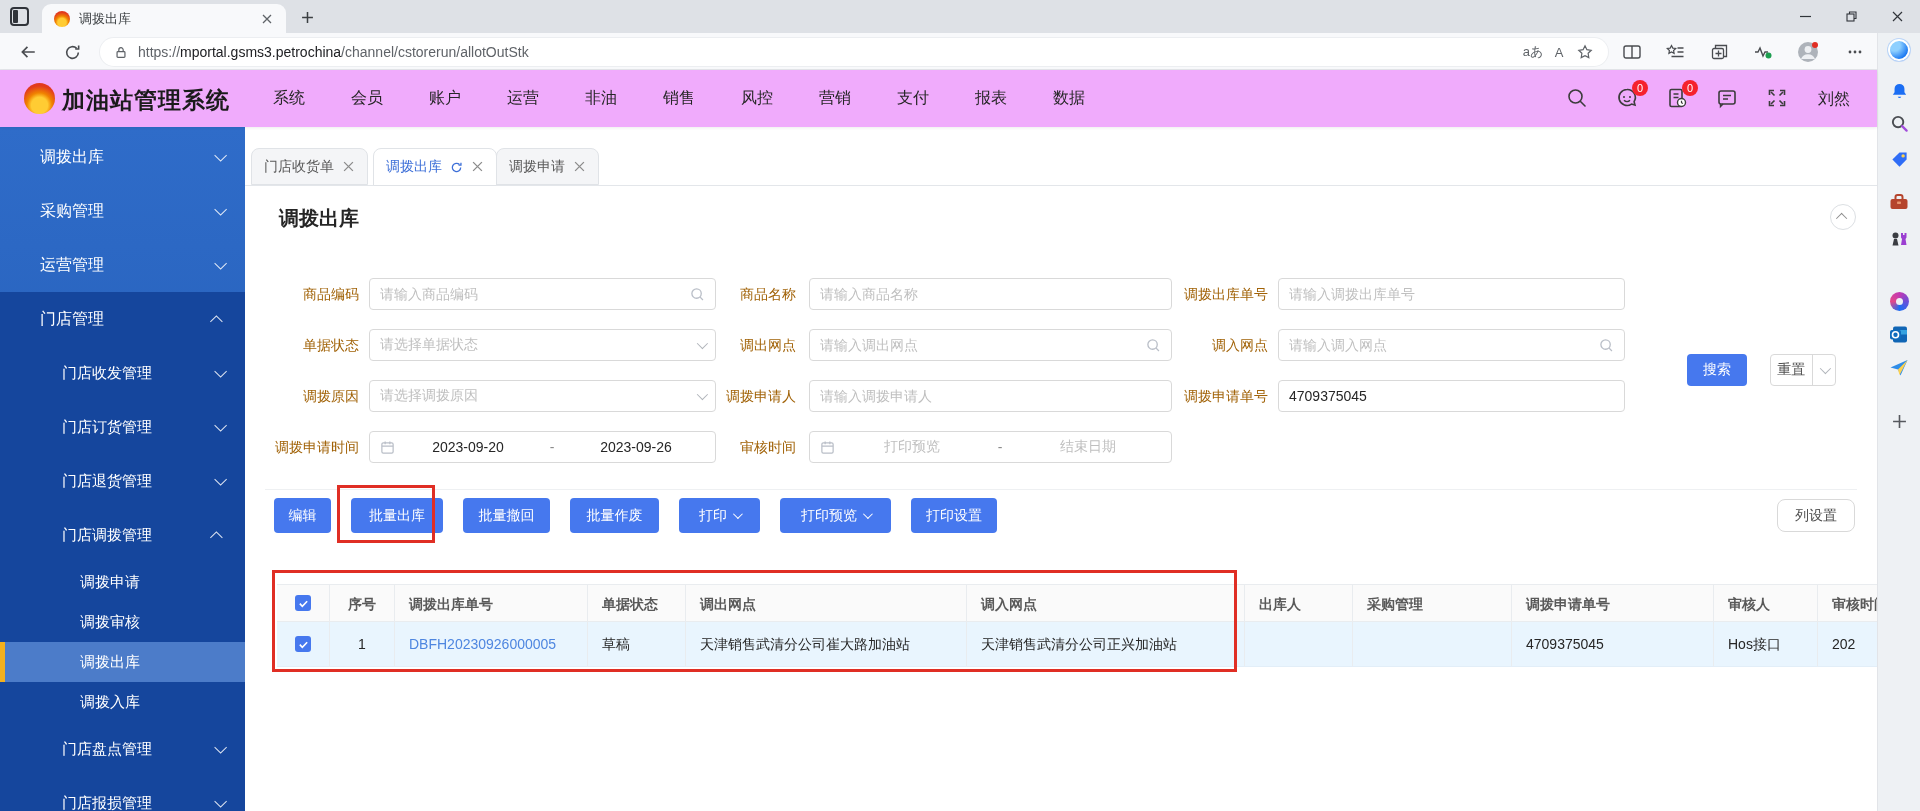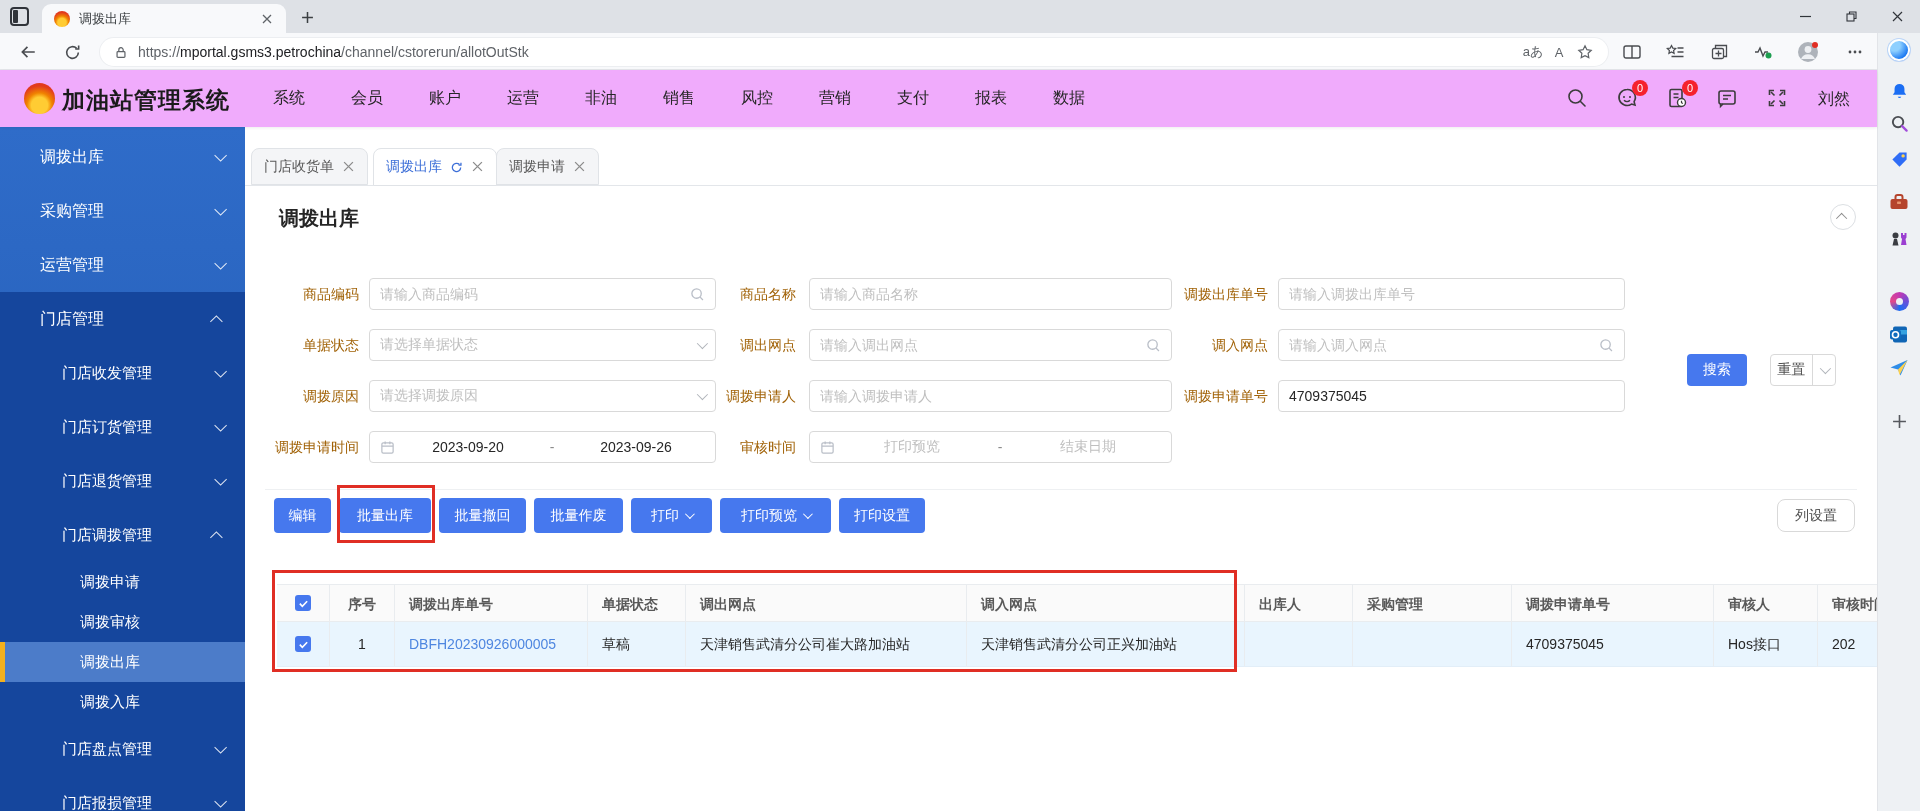--- a/index.html
+++ b/index.html
@@ -87,21 +87,21 @@
 
   .btn { display:flex; align-items:center; justify-content:center; height:32px; border-radius:4px; font-size:14px; cursor:pointer; }
   .btn-primary { background:#4678ee; color:#fff; border:none; }
   .btn-search { position:absolute; left:1442px; top:227px; width:60px; }
   .reset-group { position:absolute; left:1525px; top:227px; width:66px; height:32px; border:1px solid #d9d9d9; border-radius:4px; background:#fff; display:flex; }
   .reset-main { width:54px; display:flex; align-items:center; justify-content:center; font-size:14px; color:#4f4f4f; cursor:pointer; }
   .reset-arrow { width:31px; border-left:1px solid #d9d9d9; display:flex; align-items:center; justify-content:center; cursor:pointer; }
 
   .form-divider { position:absolute; left:20px; top:362px; width:1592px; height:1px; background:#eef0f2; }
 
-  .actions { position:absolute; left:29px; top:371px; display:flex; gap:8px; }
+  .actions { position:absolute; left:29px; top:371px; display:flex; gap:20px; }
   .abtn { height:35px; background:#4678ee; color:#fff; border:none; border-radius:4px; font-size:14px; display:flex; align-items:center; justify-content:center; gap:6px; cursor:pointer; font-family:inherit; }
   .wchev { width:7px; height:7px; border-right:1.5px solid #fff; border-bottom:1.5px solid #fff; transform:rotate(45deg) translateY(-2px); }
   .colset-btn { position:absolute; left:1532px; top:372px; width:78px; height:33px; background:#fff; border:1px solid #d9d9d9; border-radius:8px; color:#4f4f4f; font-size:14px; display:flex; align-items:center; justify-content:center; cursor:pointer; }
 
   
   .tblwrap { position:absolute; left:32px; top:457px; width:1600px; overflow:hidden; }
   .tr { display:flex; width:1771px; }
   .cell { border-right:1px solid #e9ecef; padding:0 14px; white-space:nowrap; overflow:hidden; }
   .thr .cell { height:38px; line-height:38px; background:#fafafa; color:#595959; font-weight:bold; font-size:14px; border-top:1px solid #e9ecef; border-bottom:1px solid #e9ecef; }
   .tdr .cell { height:45px; line-height:45px; background:#e9f5fe; color:#262626; font-size:14px; border-bottom:1px solid #e2eef8; }

